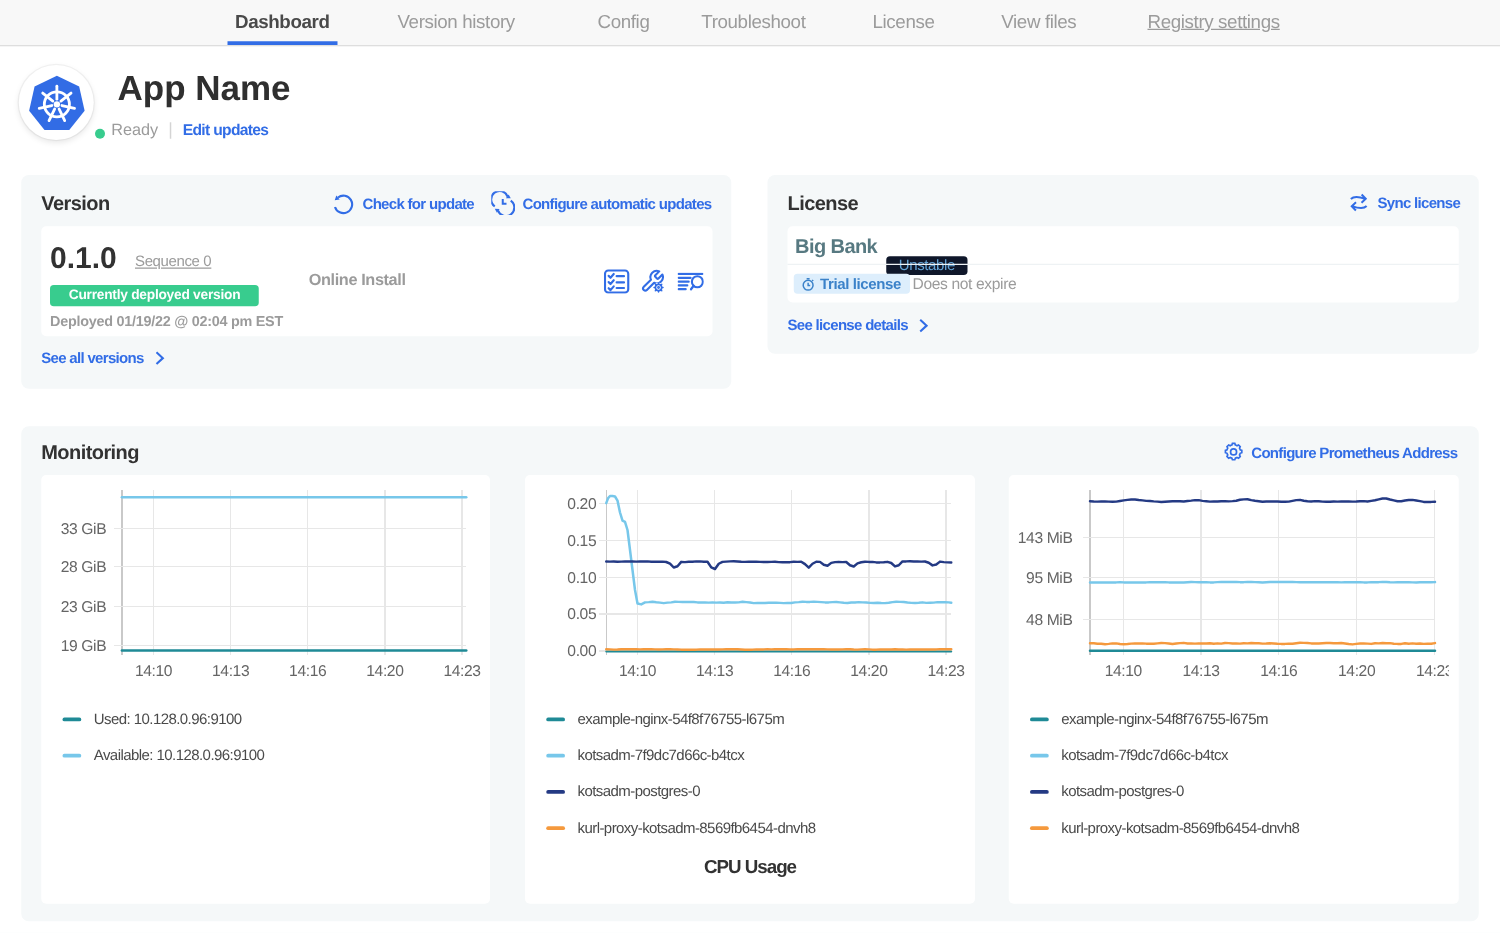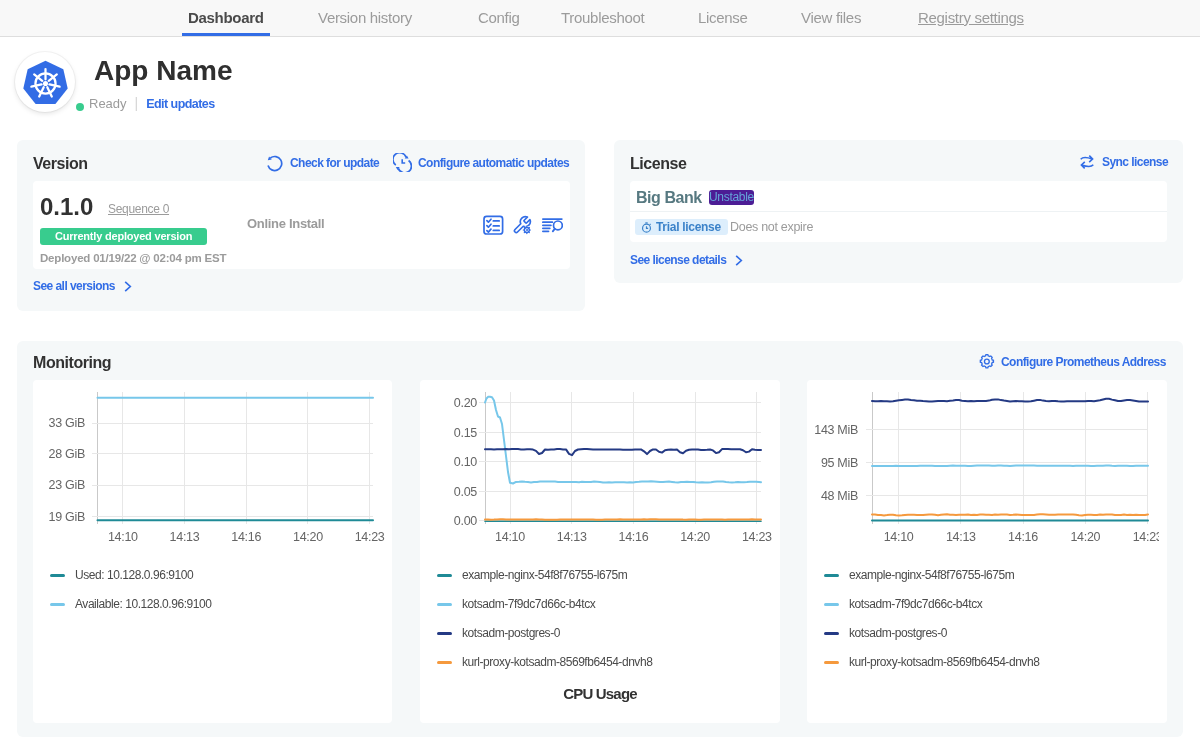--- a/index.html
+++ b/index.html
@@ -135,21 +135,21 @@
   <div class="card" id="license">
     <h2 style="left:16px; top:15px;">License</h2>
     <a class="lnk" href="#" style="position:absolute; left:464px; top:13px;">
       <svg width="18" height="18" viewBox="0 0 18 18" fill="none" stroke="#326de6" stroke-width="1.6">
           <path d="M2.7 6.2 C4.5 4.3, 9 4.2, 14.2 6.1 M11.3 2.6 L14.6 6 L11.2 9.2"></path>
           <path d="M15.3 11.8 C13.5 13.7, 9 13.8, 3.8 11.9 M6.7 15.4 L3.4 12 L6.8 8.8"></path>
         </svg>
       Sync license</a>
     <div class="whitebox" style="left:16px; top:41px; width:537px; height:61px;">
       <span style="position:absolute; left:6px; top:8px; font-size:16px; font-weight:700; color:#577981; letter-spacing:-0.45px;">Big Bank</span>
-      <span style="position:absolute; left:79px; top:9px; background:#4c1d95; color:#64a5d9; font-size:12px; letter-spacing:-0.3px; padding:1px 0; border-radius:3px; line-height:13px;">Unstable</span>
+      <span style="position:absolute; left:79px; top:24px; background:#0f172a; color:#64a5d9; font-size:12px; letter-spacing:-0.3px; padding:1px 10px; border-radius:3px; line-height:13px;">Unstable</span>
       <div style="position:absolute; left:0; top:30px; width:537px; border-top:1px solid #eef2f4;"></div>
       <span style="position:absolute; left:5px; top:38px; background:#ddeefc; color:#3b82c9; font-size:12px; font-weight:700; letter-spacing:-0.3px; padding:1.5px 7px 1.5px 6px; border-radius:3px; line-height:13px; display:inline-flex; align-items:center;">
         <svg width="11" height="11" viewBox="0 0 12 12" fill="none" stroke="#3b82c9" stroke-width="1.3" style="margin-right:4px;">
             <circle cx="6" cy="6.7" r="4.3"></circle>
             <path d="M6 4.6 V6.9 H7.8"></path>
             <line x1="4.7" y1="1" x2="7.3" y2="1"></line>
             <line x1="9.5" y1="2.2" x2="10.4" y2="3.1"></line>
           </svg>
         Trial license</span>
       <span class="gray" style="position:absolute; left:100px; top:39px; font-size:12.5px; letter-spacing:-0.3px;">Does not expire</span>

